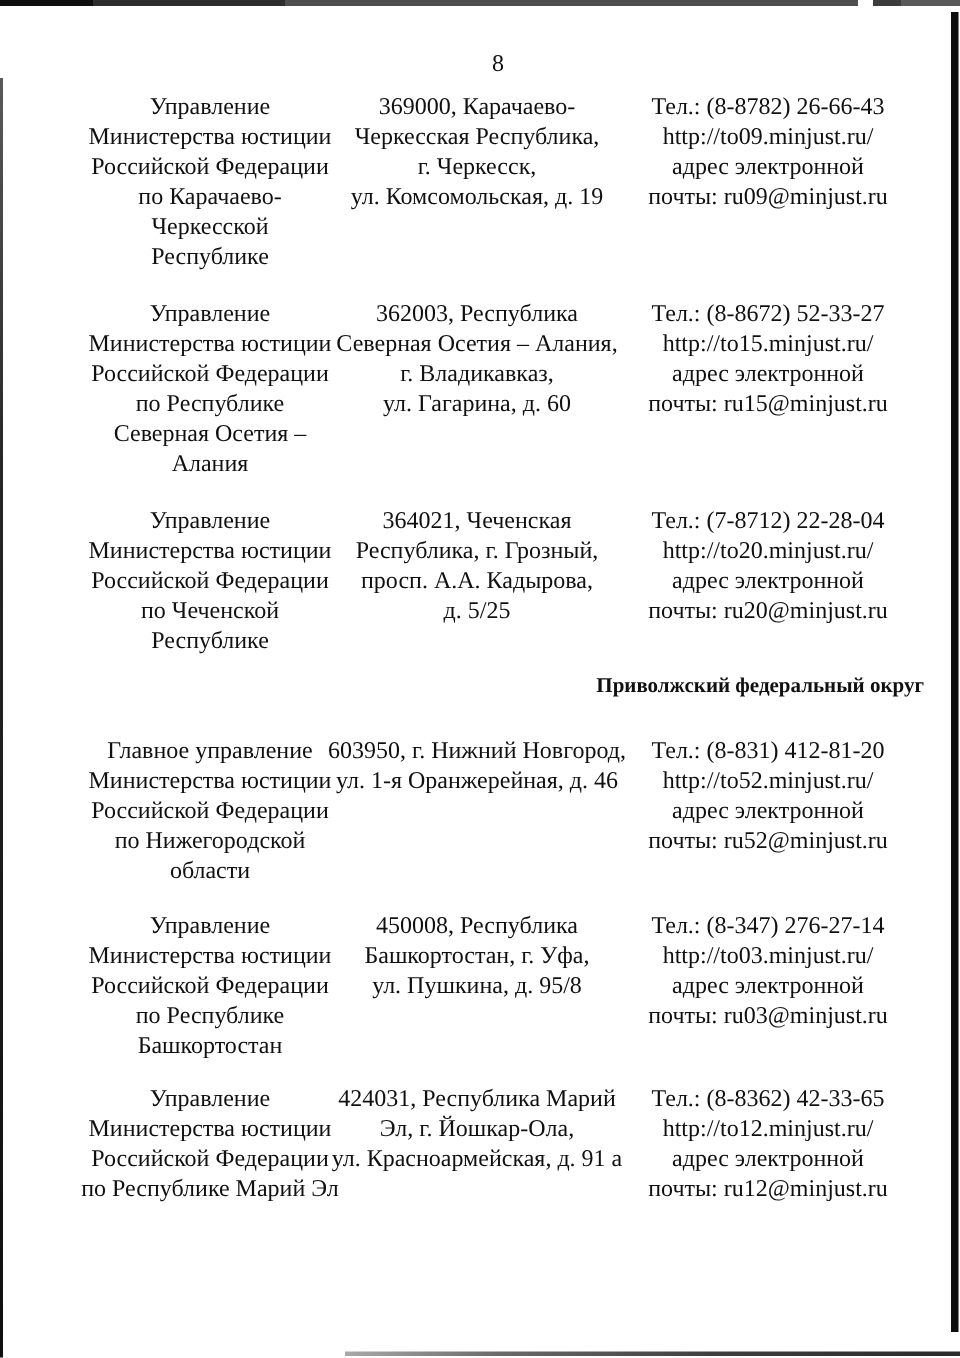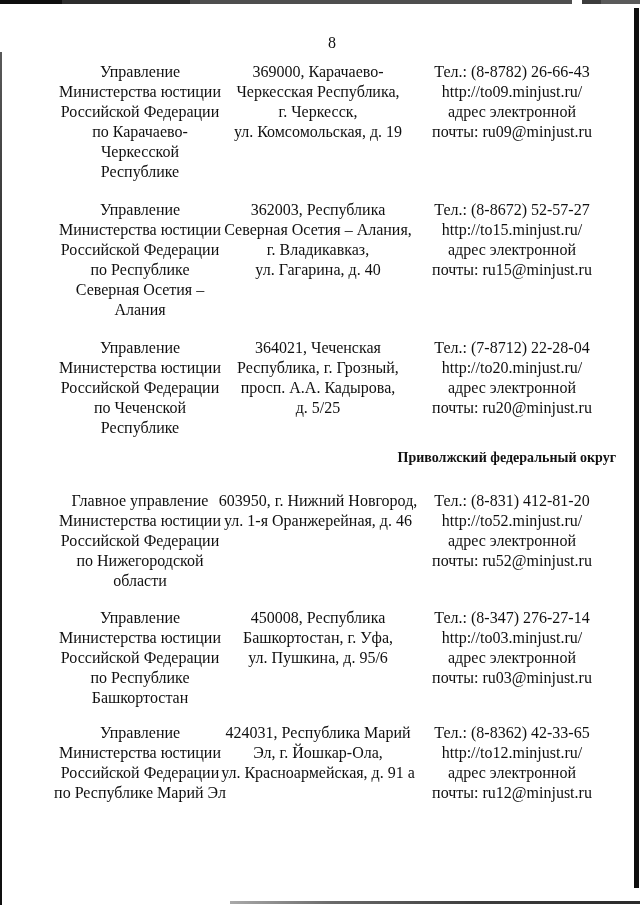--- a/index.html
+++ b/index.html
@@ -120,22 +120,22 @@
   <div class="row row-2">
     <div class="cell c1">Управление
 Министерства юстиции
 Российской Федерации
 по Республике
 Северная Осетия –
 Алания</div>
     <div class="cell c2">362003, Республика
 Северная Осетия – Алания,
 г. Владикавказ,
-ул. Гагарина, д. 40</div>
-    <div class="cell c3">Тел.: (8-8672) 52-57-27
+ул. Гагарина, д. 60</div>
+    <div class="cell c3">Тел.: (8-8672) 52-33-27
 http://to15.minjust.ru/
 адрес электронной
 почты: ru15@minjust.ru</div>
   </div>
 
   <div class="row row-3">
     <div class="cell c1">Управление
 Министерства юстиции
 Российской Федерации
 по Чеченской
@@ -167,21 +167,21 @@
   </div>
 
   <div class="row row-5">
     <div class="cell c1">Управление
 Министерства юстиции
 Российской Федерации
 по Республике
 Башкортостан</div>
     <div class="cell c2">450008, Республика
 Башкортостан, г. Уфа,
-ул. Пушкина, д. 95/6</div>
+ул. Пушкина, д. 95/8</div>
     <div class="cell c3">Тел.: (8-347) 276-27-14
 http://to03.minjust.ru/
 адрес электронной
 почты: ru03@minjust.ru</div>
   </div>
 
   <div class="row row-6">
     <div class="cell c1">Управление
 Министерства юстиции
 Российской Федерации

